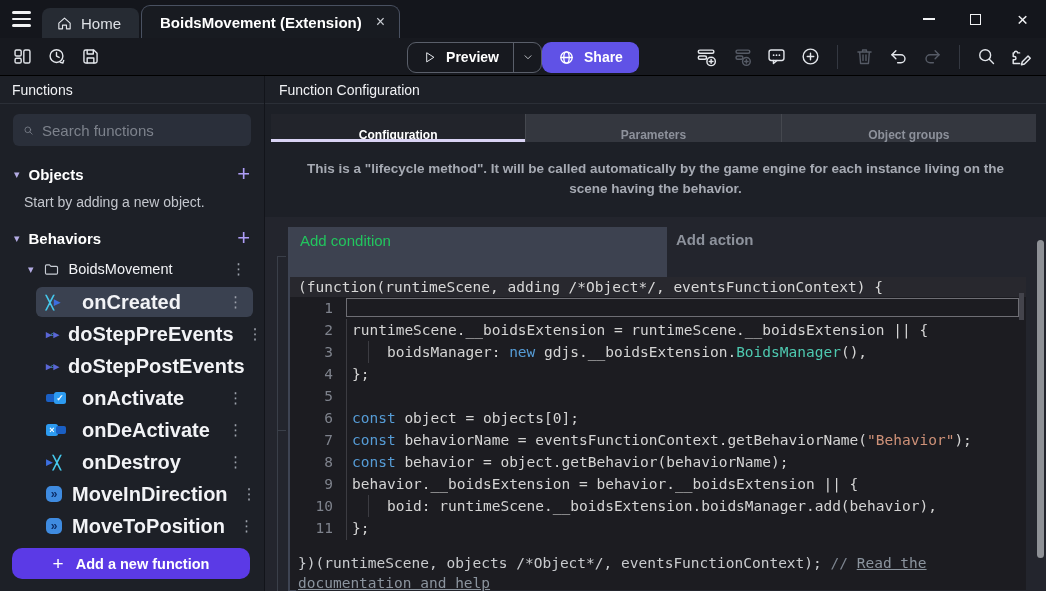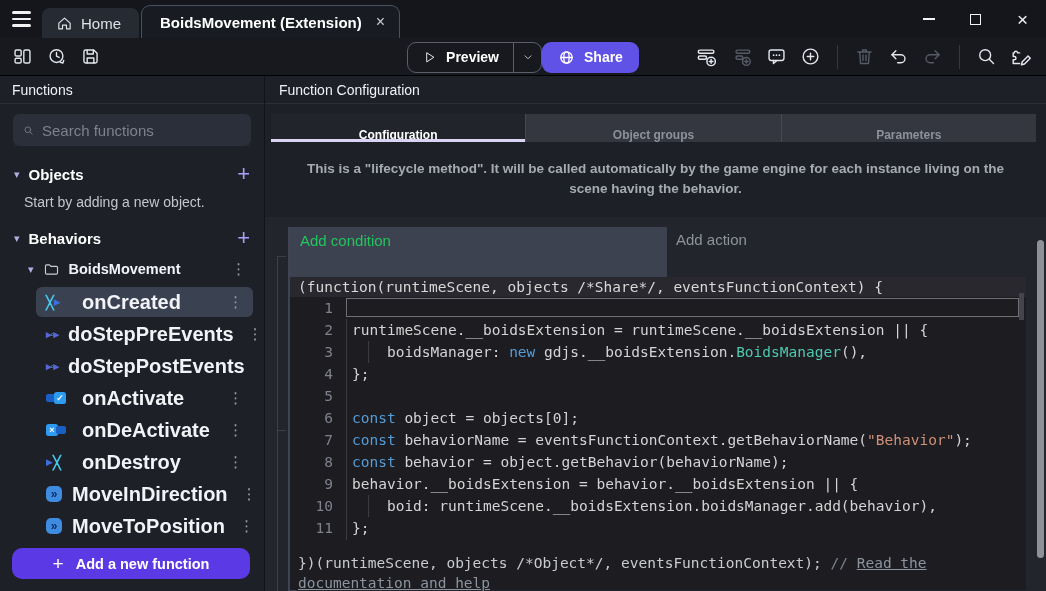--- a/index.html
+++ b/index.html
@@ -51,21 +51,21 @@
   .searchbox input { flex:1; background:transparent; border:none; outline:none; color:#D7DAE0; font-size:15px; font-family:"Liberation Sans",sans-serif; }
   .searchbox input::placeholder { color:#7D828C; }
   .section-row { display:flex; align-items:center; height:28px; padding:0 14px; gap:9px; }
   .section-row.first { margin-top:14px; }
   .section-row.second { margin-top:12px; }
   .tree-chevron { color:#B4ACE4; font-size:11px; cursor:pointer; }
   .section-title { font-size:15px; font-weight:bold; color:#FFFFFF; }
   .section-plus { margin-left:auto; color:#AE9DF6; font-size:22px; font-weight:300; line-height:1; cursor:pointer; }
   .empty-text { padding:6px 14px 2px 24px; font-size:14px; color:#C3C6CD; }
   .folder-row { display:flex; align-items:center; height:30px; padding:0 14px 0 28px; gap:9px; margin-top:2px; }
-  .folder-label { font-size:14.5px; font-weight:700; color:#F2F3F6; }
+  .folder-label { font-size:14.5px; font-weight:400; color:#F2F3F6; }
   .kebab { margin-left:auto; color:#9CA1AB; font-size:15px; cursor:pointer; padding:0 4px; }
   .fn-list { margin-top:3px; }
   .fn-row { display:flex; align-items:center; height:30px; margin:0 11px 2px 36px; padding:0 6px 0 10px; border-radius:6px; gap:10px; cursor:pointer; }
   .fn-row.sel { background:#3A4150; }
   .fn-label { font-size:20px; font-weight:600; color:#F2F3F6; }
   .fn-ic { width:26px; display:inline-flex; align-items:center; }
   .gx { color:#46C8EC; font-weight:bold; font-size:13px; line-height:1; }
   .ga { color:#3D6FE0; font-size:9px; line-height:1; }
   .ic-steps { color:#5A66D6; font-size:11px; letter-spacing:-1px; font-weight:bold; }
   .ic-steps b { color:#46C8EC; font-weight:bold; }
@@ -87,21 +87,21 @@
   .events { position:relative; flex:1; background:#23252D; overflow:hidden; }
   .evt-selbar { position:absolute; left:23px; top:10px; bottom:0; width:8px; background:#3E4453; }
   .evt-guide-v { position:absolute; left:12px; top:39px; bottom:0; width:1px; background:#3A3F49; }
   .evt-guide-h1 { position:absolute; left:12px; top:39px; width:9px; height:1px; background:#3A3F49; }
   .evt-guide-h2 { position:absolute; left:12px; top:213px; width:9px; height:1px; background:#3A3F49; }
   .event { position:absolute; left:25px; top:10px; width:736px; }
   .evt-top { display:flex; height:50px; }
   .cond-cell { width:377px; background:#3D4250; padding:5px 10px; font-size:15px; color:#22c55e; flex:none; }
   .act-cell { flex:1; padding-left:9px; }
   .act-title { display:flex; align-items:center; gap:5px; height:26px; font-size:15px; color:#F2F3F6; }
-  .act-add { height:24px; font-size:15px; color:#8D929C; display:flex; align-items:center; }
+  .act-add { height:24px; font-size:15px; color:#8D929C; display:flex; align-items:center;font-weight:bold; }
 
   
   .codeblock { position:relative; width:736px; height:313px; background:#1C1C21; font-family:"DejaVu Sans Mono","Liberation Mono",monospace; font-size:14.5px; }
   .code-header { height:20px; line-height:20px; padding:0 8px; background:#28282E; color:#D8D8D8; white-space:pre; }
   .code-lines { position:relative; }
   .code-line { display:flex; height:22px; line-height:22px; }
   .ln { width:52px; padding-right:9px; text-align:right; color:#7E828C; flex:none; }
   .lt { position:relative; flex:1; padding-left:10px; color:#D4D4D4; white-space:pre; }
   .tk-kw { color:#569CD6; }
   .tk-cls { color:#4EC9B0; }
@@ -370,45 +370,45 @@
     </aside>
 
     <main class="main">
       <div class="main-header">Function Configuration</div>
 
       <div class="tabstrip">
         <div class="tab active">
             <span>Configuration</span>
           </div>
         <div class="tab">
+            <span>Parameters</span>
+          </div>
+        <div class="tab">
             <span>Object groups</span>
-          </div>
-        <div class="tab">
-            <span>Parameters</span>
           </div>
       </div>
 
       <div class="description">This is a "lifecycle method". It will be called automatically by the game engine for each instance living on the scene having the behavior.</div>
 
       <div class="events">
         <div class="evt-guide-v"></div>
         <div class="evt-guide-h1"></div>
         <div class="evt-guide-h2"></div>
         <div class="evt-selbar"></div>
 
         <div class="event">
           <div class="evt-top">
             <div class="cond-cell">Add condition</div>
             <div class="act-cell">
               <div class="act-add">Add action</div>
             </div>
           </div>
 
           <div class="codeblock">
-            <div class="code-header">(function(runtimeScene, objects /*Share*/, eventsFunctionContext) {</div>
+            <div class="code-header">(function(runtimeScene, adding /*Object*/, eventsFunctionContext) {</div>
             <div class="code-lines" id="code-lines">
                 <div class="code-line">
                   <span class="ln">1</span>
                   <span class="lt"><span class="cursor-box"></span></span>
                 </div>
                 <div class="code-line">
                   <span class="ln">2</span>
                   <span class="lt"><span>runtimeScene.__boidsExtension = runtimeScene.__boidsExtension || {</span></span>
                 </div>
                 <div class="code-line">

